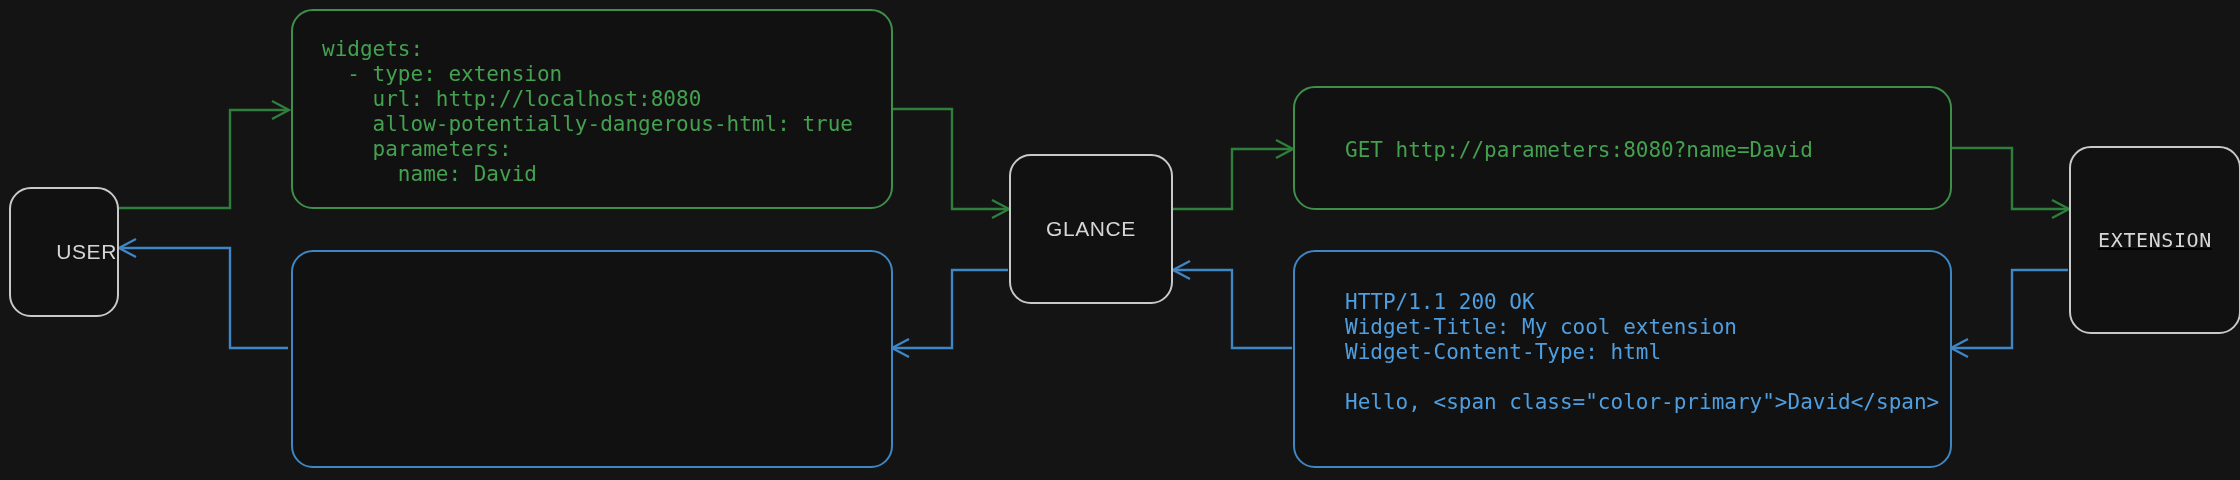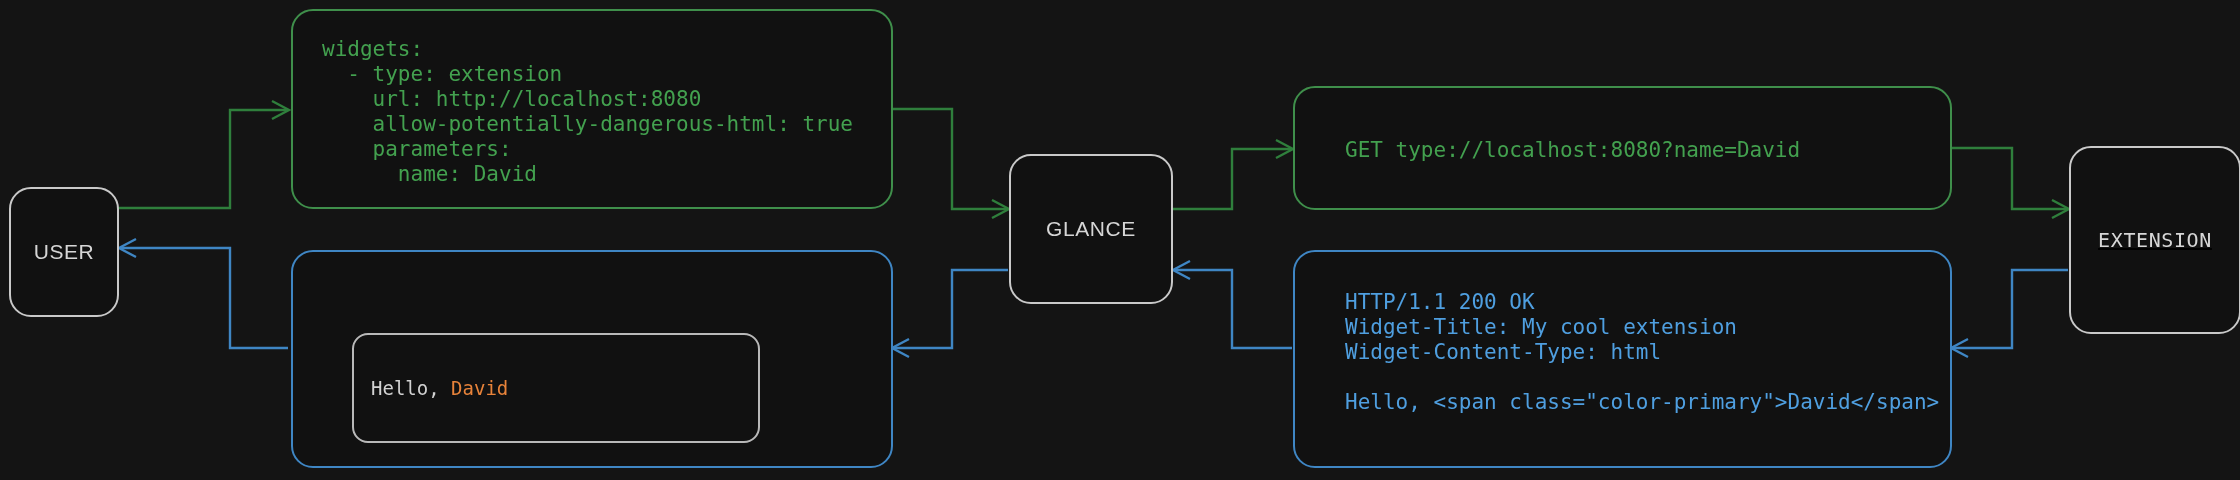--- a/index.html
+++ b/index.html
@@ -152,21 +152,21 @@
       </g>
 
       <g>
         <path d="M288,348 H230 V248 H120" stroke="#3f86c4"></path>
         <path d="M136,239 L119,248 L136,257" stroke="#3f86c4"></path>
       </g>
 
     </g>
   </svg>
 
-  <div class="node" style="left:9px; top:187px; width:110px; height:130px;">
+  <div class="node" style="left:9px; top:187px; width:110px; height:130px;justify-content:flex-end;">
     <span class="node-label sans">USER</span>
   </div>
 
   <div class="node" style="left:1009px; top:154px; width:164px; height:150px;">
     <span class="node-label sans">GLANCE</span>
   </div>
 
   <div class="node" style="left:2069px; top:146px; width:172px; height:188px;text-decoration:underline;">
     <span class="node-label mono">EXTENSION</span>
   </div>
@@ -174,30 +174,27 @@
   <div class="panel req" style="left:291px; top:9px; width:602px; height:200px;">
     <pre class="panel-code" style="margin:26px 0 0 29px;">widgets:
   - type: extension
     url: http://localhost:8080
     allow-potentially-dangerous-html: true
     parameters:
       name: David</pre>
   </div>
 
   <div class="panel req" style="left:1293px; top:86px; width:659px; height:124px;">
-    <pre class="panel-code" style="margin:50px 0 0 50px;">GET type://localhost:8080?name=David</pre>
+    <pre class="panel-code" style="margin:50px 0 0 50px;">GET http://parameters:8080?name=David</pre>
   </div>
 
   <div class="panel res" style="left:1293px; top:250px; width:659px; height:218px;">
     <pre class="panel-code" style="margin:38px 0 0 50px;">HTTP/1.1 200 OK
 Widget-Title: My cool extension
 Widget-Content-Type: html
 
 Hello, &lt;span class="color-primary"&gt;David&lt;/span&gt;</pre>
   </div>
 
   <div class="panel res" style="left:291px; top:250px; width:602px; height:218px;">
-    <div class="widget-card" style="left:59px; top:81px; width:408px; height:110px;">
-      <span class="widget-card-text"><span>Hello, </span><span class="accent">David</span></span>
-    </div>
   </div>
 
 </div>
 
 </body></html>

